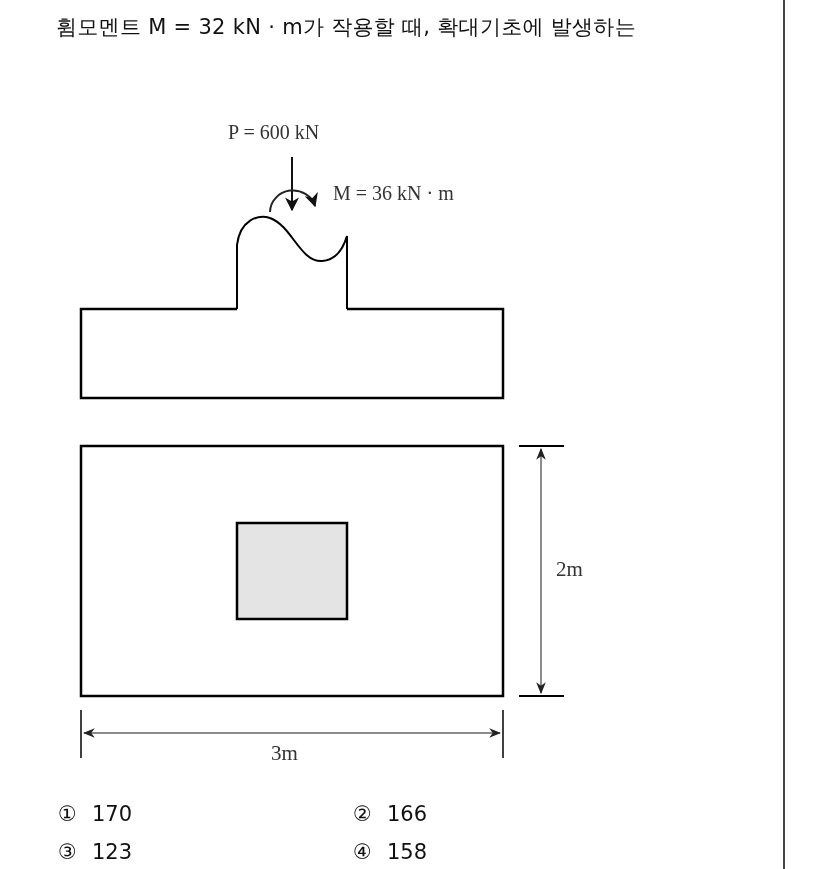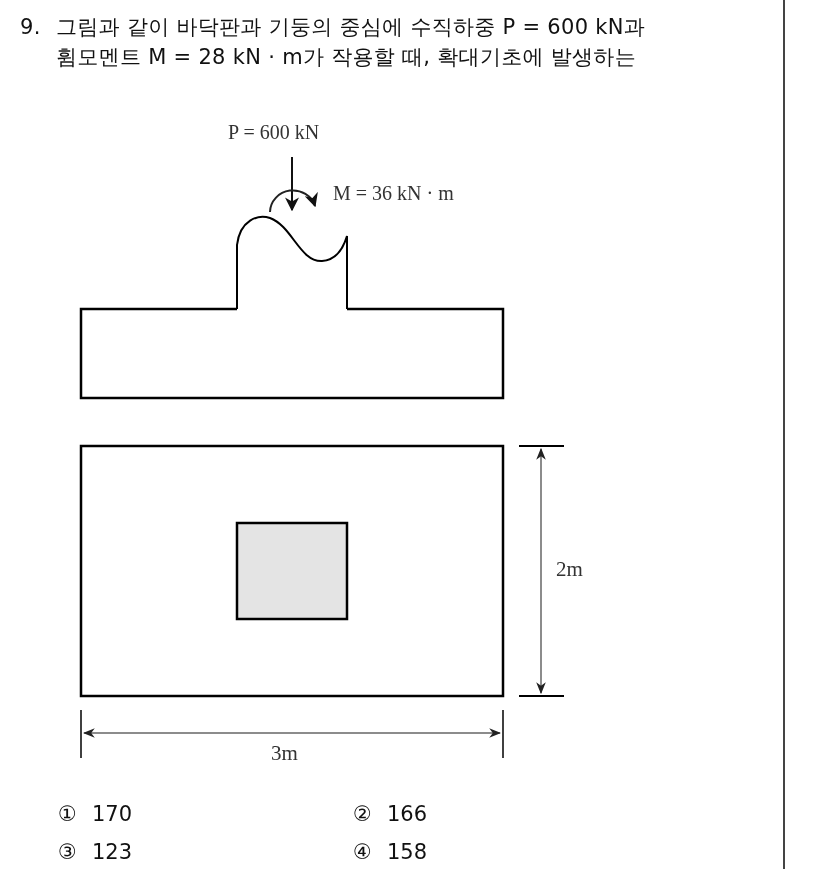--- a/index.html
+++ b/index.html
@@ -29,24 +29,21 @@
     .choice-row { display: flex; }
     .choice { width: 295px; display: flex; align-items: center; }
     .choice-mark { display: inline-block; width: 34px; }
   </style>
 </head>
 <body>
 
 <div class="page-rule"></div>
 
 <div class="question">
-  <div class="q-line">
-    <span class="q-num">9.</span><span>그림과 같이 바닥판과 기둥의 중심에 수직하중 P = 600 kN과</span>
-  </div>
-  <div class="q-line q-indent">휨모멘트 M = 28 kN · m가 작용할 때, 확대기초에 발생하는</div>
+  <div class="q-line q-indent">휨모멘트 M = 32 kN · m가 작용할 때, 확대기초에 발생하는</div>
 </div>
 
 <svg class="figure" width="826" height="790" viewBox="0 0 826 790">
   <defs>
     <marker id="arrowBlack" viewBox="0 0 10 10" refX="9" refY="5" markerWidth="7" markerHeight="7" orient="auto">
       <path d="M0,0 L10,5 L0,10 L3,5 Z" fill="#111"></path>
     </marker>
     <marker id="dimArrow" viewBox="0 0 10 10" refX="9" refY="5" markerWidth="8" markerHeight="8" orient="auto">
       <path d="M0,1 L10,5 L0,9 L3,5 Z" fill="#222"></path>
     </marker>

